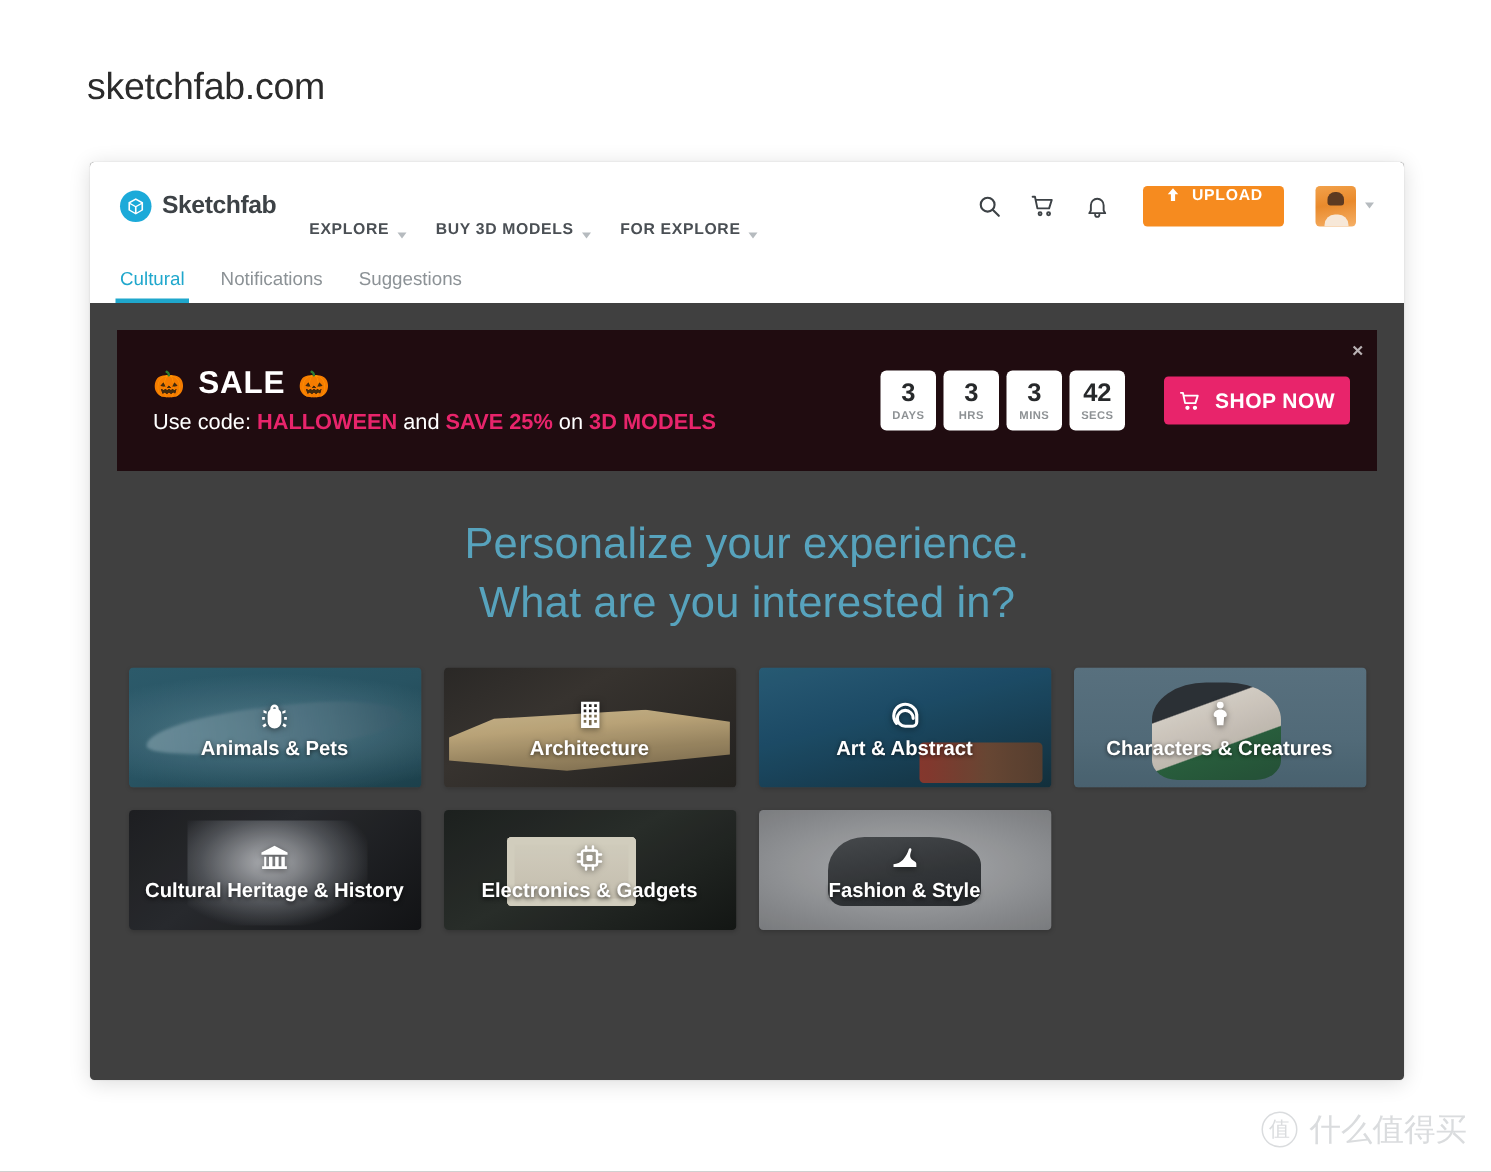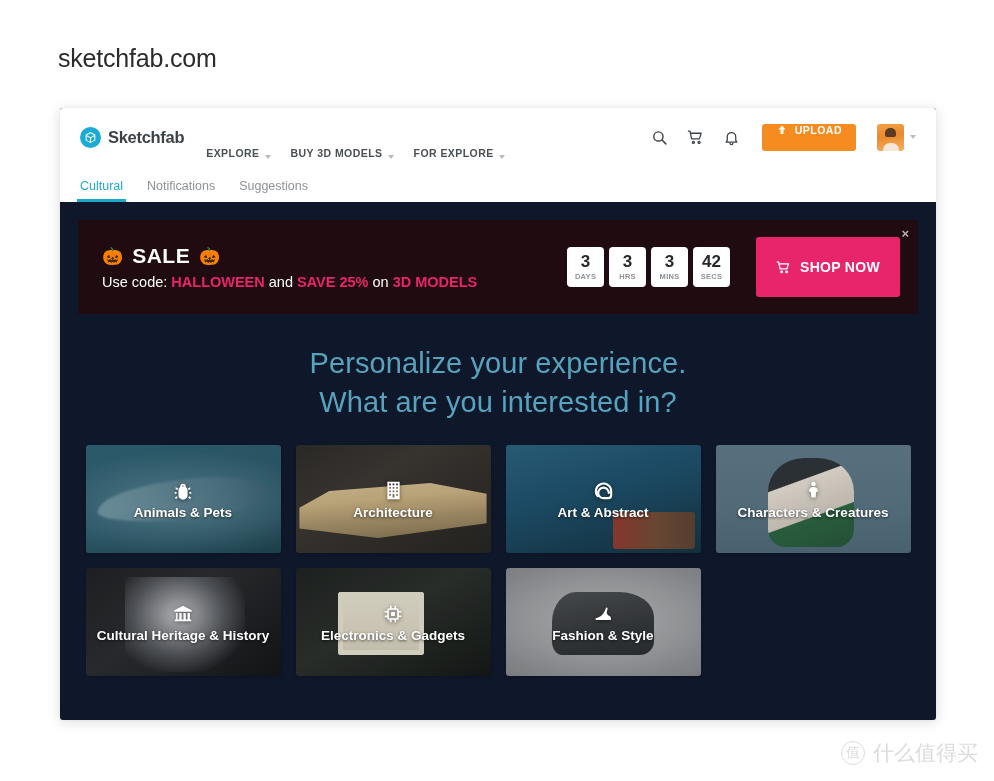--- a/index.html
+++ b/index.html
@@ -19,21 +19,21 @@
     font-weight: 400;
     color: #2b2b2b;
     letter-spacing: -0.2px;
   }
 
   
   .browser-card {
     position: absolute;
     left: 60px; top: 108px;
     width: 876px; height: 612px;
-    background: #0f172a;
+    background: #404040;
     border-radius: 3px;
     box-shadow: 0 2px 14px rgba(0,0,0,0.14), 0 0 1px rgba(0,0,0,0.18);
     overflow: hidden;
   }
 
   
   .site-header {
     background: #ffffff;
     height: 94px;
     position: relative;
@@ -158,21 +158,21 @@
     width: 37px; height: 40px;
     display: flex; flex-direction: column; align-items: center; justify-content: center;
     line-height: 1;
   }
   .cd-num { font-size: 17px; font-weight: bold; color: #27292b; }
   .cd-lbl { font-size: 7.5px; font-weight: bold; color: #8e9295; margin-top: 3px; letter-spacing: 0.3px; }
   .shop-btn {
     display: flex; align-items: center; gap: 9px;
     background: #e8246b;
     color: #fff; border: none;
-    height: 60px; padding: 0 20px;
+    height: 32px; padding: 0 10px;
     border-radius: 3px;
     font-size: 14px; font-weight: bold; letter-spacing: 0.3px;
     cursor: pointer;
     font-family: "Liberation Sans", sans-serif;
   }
   .banner-close {
     position: absolute; right: 9px; top: 7px;
     color: #b9b2b4; font-size: 13px; cursor: pointer;
     line-height: 1; font-weight: bold;
   }
@@ -191,21 +191,21 @@
   
   .grid {
     display: grid;
     grid-template-columns: repeat(4, 195px);
     gap: 15px 15px;
     justify-content: center;
     margin-top: 24px;
   }
   .cat-card {
     position: relative;
-    height: 108px;
+    height: 80px;
     border-radius: 3px;
     overflow: hidden;
     cursor: pointer;
     box-shadow: 0 1px 3px rgba(0,0,0,0.18);
   }
   .cat-bg { position: absolute; inset: 0; }
   .cat-overlay { position: absolute; inset: 0; background: rgba(0,0,0,0.05); }
   .cat-inner {
     position: absolute; inset: 0;
     display: flex; flex-direction: column;

